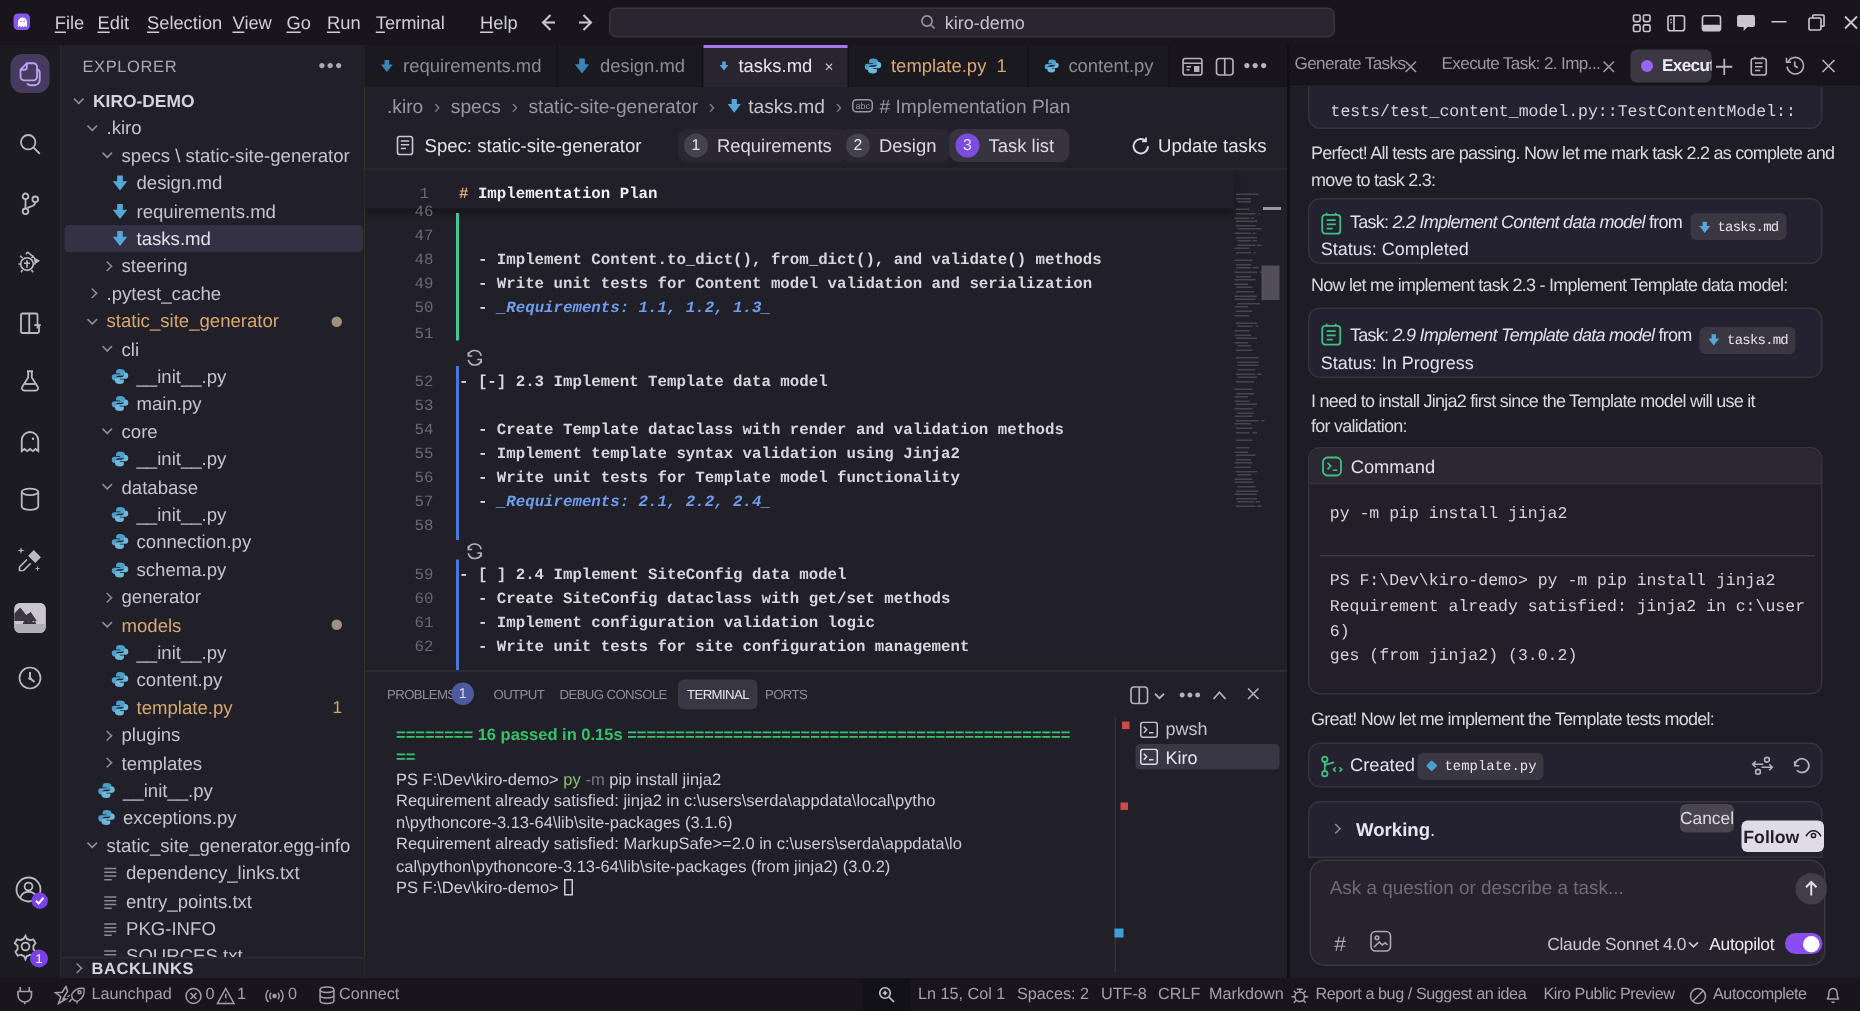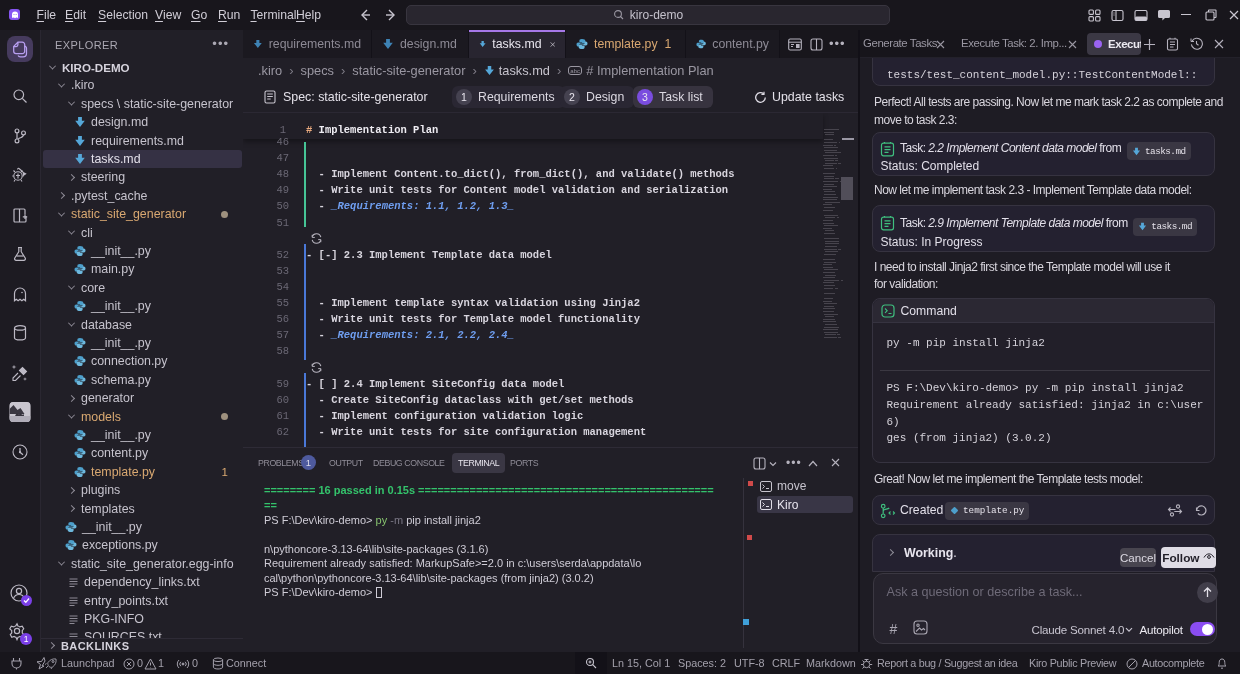--- a/index.html
+++ b/index.html
@@ -69,21 +69,21 @@
           <circle cx="3" cy="3.4" r=".5" fill="#8655f2"></circle>
         </svg>
   </div>
   <div class="menu abs" style="left:36.5px;top:8px"><u style="text-underline-offset:2px">F</u>ile</div>
   <div class="menu abs" style="left:65px;top:8px"><u style="text-underline-offset:2px">E</u>dit</div>
   <div class="menu abs" style="left:98px;top:8px"><u style="text-underline-offset:2px">S</u>election</div>
   <div class="menu abs" style="left:155px;top:8px"><u style="text-underline-offset:2px">V</u>iew</div>
   <div class="menu abs" style="left:191px;top:8px"><u style="text-underline-offset:2px">G</u>o</div>
   <div class="menu abs" style="left:218px;top:8px"><u style="text-underline-offset:2px">R</u>un</div>
   <div class="menu abs" style="left:250.5px;top:8px"><u style="text-underline-offset:2px">T</u>erminal</div>
-  <div class="menu abs" style="left:296px;top:8px"><u style="text-underline-offset:2px">H</u>elp</div>
+  <div class="menu abs" style="left:320px;top:8px"><u style="text-underline-offset:2px">H</u>elp</div>
   <svg class="abs" style="left:358px;top:8px" width="14" height="14" viewBox="0 0 14 14">
         <path d="M9 2 4 7l5 5" stroke="#c9c6d0" stroke-width="1.4" fill="none"></path>
         <path d="M4.2 7H12" stroke="#c9c6d0" stroke-width="1.4"></path>
       </svg>
   <svg class="abs" style="left:384px;top:8px" width="14" height="14" viewBox="0 0 14 14">
         <path d="M5 2l5 5-5 5" stroke="#c9c6d0" stroke-width="1.4" fill="none"></path>
         <path d="M2 7h7.8" stroke="#c9c6d0" stroke-width="1.4"></path>
       </svg>
   <div class="abs" style="left:406px;top:5px;width:484px;height:20px;background:#29262f;border:1px solid #38353f;border-radius:5px;display:flex;align-items:center;justify-content:center">
     <svg width="12" height="12" viewBox="0 0 12 12" style="margin-right:5px">
@@ -385,20 +385,21 @@
       <span class="cl" style="top:93.4px">  - <span class="blue">_Requirements: 1.1, 1.2, 1.3_</span></span>
   <span class="ln" style="top:109.5px">51</span>
   <svg class="abs" style="left:67px;top:119px" width="13" height="13" viewBox="0 0 13 13" fill="none" stroke="#b5b2bd" stroke-width="1.1">
         <path d="M10.8 5.2a4.5 4.5 0 0 0-8.6-.6M2.2 7.8a4.5 4.5 0 0 0 8.6.6"></path>
         <path d="M2.2 2.8v2.6h2.6M10.8 10.2V7.6H8.2" stroke-width="1"></path>
       </svg>
   <span class="ln" style="top:141.7px">52</span>
       <span class="cl" style="top:141.7px">- [-] 2.3 Implement Template data model</span>
   <span class="ln" style="top:157.8px">53</span>
   <span class="ln" style="top:173.9px">54</span>
+      <span class="cl" style="top:173.9px">  - Create Template dataclass with render and validation methods</span>
   <span class="ln" style="top:190px">55</span>
       <span class="cl" style="top:190px">  - Implement template syntax validation using Jinja2</span>
   <span class="ln" style="top:206.1px">56</span>
       <span class="cl" style="top:206.1px">  - Write unit tests for Template model functionality</span>
   <span class="ln" style="top:222.2px">57</span>
       <span class="cl" style="top:222.2px">  - <span class="blue">_Requirements: 2.1, 2.2, 2.4_</span></span>
   <span class="ln" style="top:238.3px">58</span>
   <svg class="abs" style="left:67px;top:248px" width="13" height="13" viewBox="0 0 13 13" fill="none" stroke="#b5b2bd" stroke-width="1.1">
         <path d="M10.8 5.2a4.5 4.5 0 0 0-8.6-.6M2.2 7.8a4.5 4.5 0 0 0 8.6.6"></path>
         <path d="M2.2 2.8v2.6h2.6M10.8 10.2V7.6H8.2" stroke-width="1"></path>
@@ -524,34 +525,35 @@
   <div class="abs" style="left:543px;top:8px;font-size:12px;letter-spacing:1px;color:#b5b2bd">•••</div>
   <svg class="abs" style="left:565px;top:12px" width="10" height="7" viewBox="0 0 10 7" fill="none" stroke="#b5b2bd" stroke-width="1.2">
         <path d="M1 6l4-4.5L9 6"></path>
       </svg>
   <svg class="abs" style="left:588px;top:10px" width="9" height="9" viewBox="0 0 9 9" stroke="#b5b2bd" stroke-width="1.1">
         <path d="M1 1l7 7M8 1 1 8"></path>
       </svg>
   <span class="tline grn" style="top:42px">======== 16 passed in 0.15s ==============================================</span>
   <span class="tline grn" style="top:57px">==</span>
   <span class="tline" style="top:71.5px">PS F:\Dev\kiro-demo&gt; <span style="color:#86c26e">py</span><span style="color:#7a7785"> -m</span> pip install jinja2</span>
+  <span class="tline" style="top:86px">Requirement already satisfied: jinja2 in c:\users\serda\appdata\local\pytho</span>
   <span class="tline" style="top:100.5px">n\pythoncore-3.13-64\lib\site-packages (3.1.6)</span>
   <span class="tline" style="top:115px">Requirement already satisfied: MarkupSafe&gt;=2.0 in c:\users\serda\appdata\lo</span>
   <span class="tline" style="top:129.5px">cal\python\pythoncore-3.13-64\lib\site-packages (from jinja2) (3.0.2)</span>
   <span class="tline" style="top:144px">PS F:\Dev\kiro-demo&gt; <span style="display:inline-block;width:6px;height:11px;border:1px solid #cfccd6;vertical-align:-2px"></span></span>
   <div class="abs" style="left:500px;top:30px;width:1px;height:170px;background:#35323d"></div>
   <div class="abs" style="left:505px;top:33px;width:5px;height:5px;background:#d04a4a"></div>
   <div class="abs" style="left:504px;top:87px;width:5px;height:5px;background:#d04a4a"></div>
   <div class="abs" style="left:500px;top:171px;width:6px;height:6px;background:#3f9fd8"></div>
   <div class="abs" style="left:517px;top:30px;width:98px;height:16px;display:flex;align-items:center">
         <svg style="margin-right:5px" width="12" height="11" viewBox="0 0 12 11" fill="none" stroke="#c6c3cd" stroke-width="1">
           <rect x=".5" y=".5" width="11" height="10" rx="1.5"></rect>
           <path d="M2.5 3.5l2 2-2 2M6 7.5h3"></path>
         </svg>
-        <span style="font-size:12px;color:#c6c3cd">move</span>
+        <span style="font-size:12px;color:#c6c3cd">pwsh</span>
       </div>
   <div class="abs" style="left:514px;top:48px;width:96px;height:17px;background:#393646;border-radius:3px;display:flex;align-items:center">
         <svg style="margin-left:3px;margin-right:5px" width="12" height="11" viewBox="0 0 12 11" fill="none" stroke="#e0dde7" stroke-width="1">
           <rect x=".5" y=".5" width="11" height="10" rx="1.5"></rect>
           <path d="M2.5 3.5l2 2-2 2M6 7.5h3"></path>
         </svg>
         <span style="font-size:12px;color:#e8e5ee">Kiro</span>
       </div>
 </div>
 
@@ -643,21 +645,21 @@
           <circle cx="5" cy="11.5" r="1.6"></circle>
         </svg>
     <svg class="abs" style="left:321px;top:8px" width="13" height="13" viewBox="0 0 13 13" fill="none" stroke="#b5b2bd" stroke-width="1.2">
           <path d="M2.5 3.5v3h3" stroke-width="1.1"></path>
           <path d="M2.7 6.3a4.6 4.6 0 1 1 1.2 3.2"></path>
         </svg>
   </div>
   <div class="card" style="top:504px;height:38px;left:12px;width:343px;border-radius:8px 8px 0 0">
     <span class="chr abs" style="left:15px;top:15px"></span>
     <div class="abs" style="left:31px;top:11px;font-size:12.4px;font-weight:700;color:#e8e5ee">Working<span style="font-weight:400;letter-spacing:1px">.</span></div>
-    <div class="abs" style="left:247px;top:13px;width:36px;height:19px;background:#48454f;border-radius:4px;display:flex;align-items:center;justify-content:center;font-size:11.6px;color:#dcd9e2">Cancel</div>
+    <div class="abs" style="left:247px;top:1px;width:36px;height:19px;background:#48454f;border-radius:4px;display:flex;align-items:center;justify-content:center;font-size:11.6px;color:#dcd9e2">Cancel</div>
     <div class="abs" style="left:288px;top:12px;width:55px;height:21px;background:#dfdce5;border-radius:4px;display:flex;align-items:center;justify-content:center;font-size:11.8px;font-weight:700;color:#211e28">Follow&nbsp;<svg width="12" height="9" viewBox="0 0 12 9" fill="none" stroke="#211e28" stroke-width="1">
             <path d="M1 4.5C2.5 2 4 .9 6 .9s3.5 1.1 5 3.6"></path>
             <circle cx="6" cy="4" r="1.4"></circle>
           </svg></div>
   </div>
   <div class="abs" style="left:12.5px;top:543px;width:344px;height:71px;background:#26232d;border:1px solid #3b3842;border-radius:10px">
     <div class="abs" style="left:13px;top:11px;font-size:12.6px;color:#6e6a78">Ask a question or describe a task...</div>
     <div class="abs" style="left:323px;top:8px;width:21px;height:21px;border-radius:50%;background:#413e4a;display:flex;align-items:center;justify-content:center">
           <svg width="11" height="11" viewBox="0 0 11 11" fill="none" stroke="#e4e1e9" stroke-width="1.3">
             <path d="M5.5 10V1.5M2 4.5 5.5 1 9 4.5"></path>

